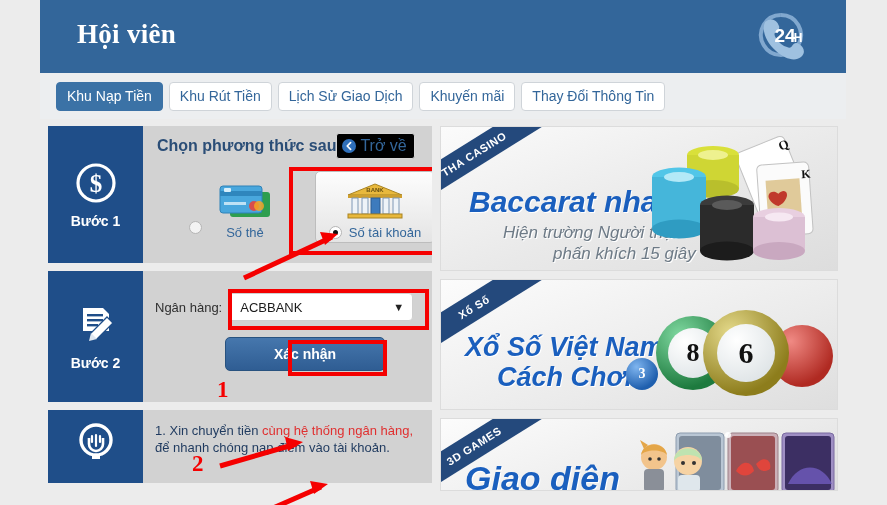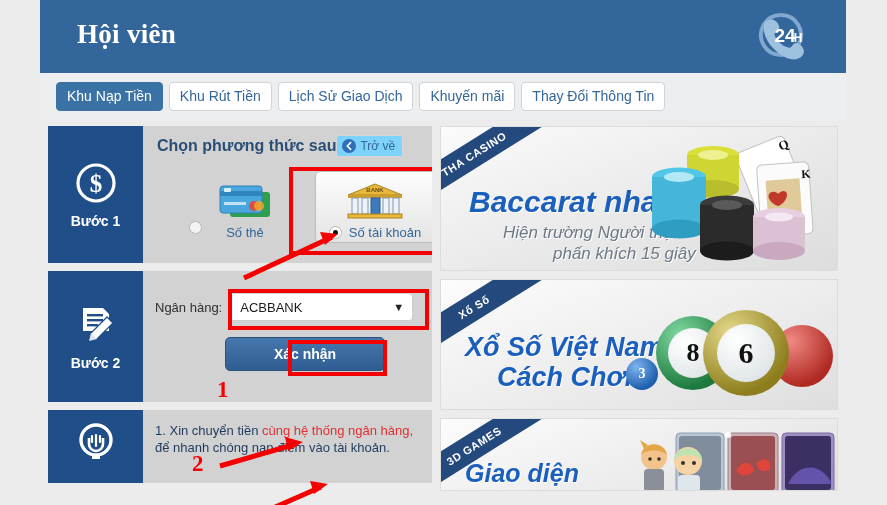--- a/index.html
+++ b/index.html
@@ -68,22 +68,22 @@
 
   
   .step1-head {
     height: 39px; background: #d2d2d2;
     display: flex; align-items: center; justify-content: flex-start;
     padding: 0 9px 0 14px;
   }
   .step1-title { font-size: 16px; font-weight: bold; color: #2b4e77; }
   .back-btn {
     display: flex; align-items: center; gap: 4px;
-    background: #7dd3fc; border: 1px solid #d7d7d7; border-radius: 3px;
-    padding: 3px 7px 3px 5px; font-size: 12px; color: #33669a; cursor: pointer;
+    background: #000000; border: 1px solid #d7d7d7; border-radius: 3px;
+    padding: 3px 7px 3px 5px; font-size: 16px; color: #33669a; cursor: pointer;
   }
 
   .pay-options {
     display: flex; align-items: flex-start; gap: 10px;
     padding: 6px 0 0 42px;
   }
   .pay-opt {
     width: 120px; height: 72px; position: relative;
     display: flex; flex-direction: column; align-items: center; justify-content: center;
     padding-top: 4px; cursor: pointer;
@@ -153,21 +153,21 @@
   .b-title {
     position: absolute; font-weight: bold; font-style: italic; color: #1a5fbe;
     text-shadow: 1px 1px 0 #ffffff;
   }
   .b1 .b-title { left: 28px; top: 58px; font-size: 30px; }
   .b-sub {
     position: absolute; font-style: italic; color: #6d7a86; font-size: 17px;
     text-shadow: 1px 1px 0 #fff;
   }
   .b2 .b-title { left: 24px; top: 52px; font-size: 27px; line-height: 30px; }
-  .b3 .b-title { left: 24px; top: 40px; font-size: 25px; }
+  .b3 .b-title { left: 24px; top: 40px; font-size: 34px; }
   .fourd {
     position: absolute; left: 238px; top: 12px; font-size: 36px; font-weight: bold;
     font-style: italic; color: #ffc107; text-shadow: 2px 2px 0 #8a5a00;
     font-family: "Liberation Sans", sans-serif;
   }
   .ball {
     position: absolute; border-radius: 50%;
     display: flex; align-items: center; justify-content: center;
     font-weight: bold; font-family: "Liberation Serif", serif;
   }

